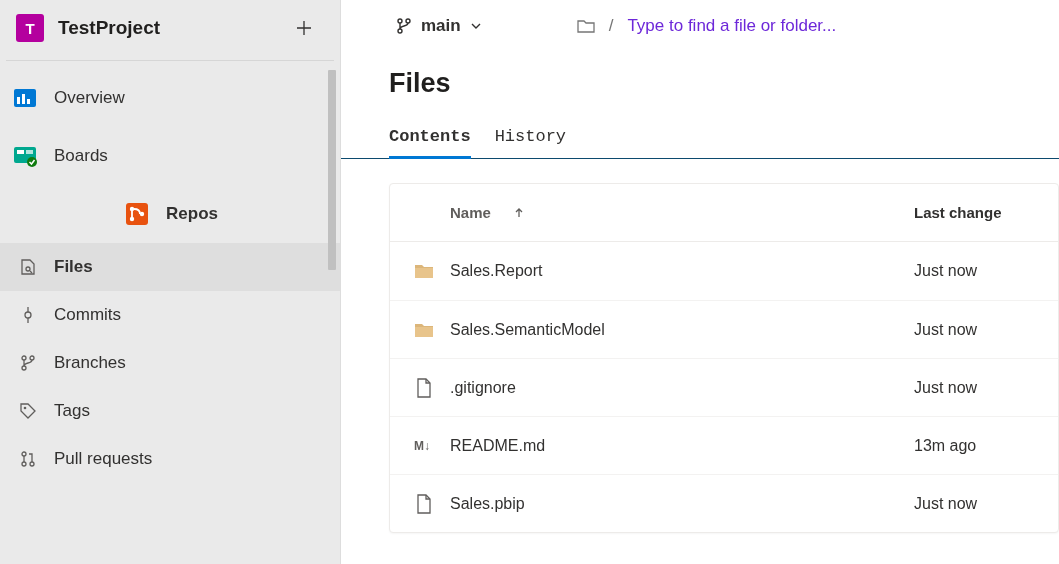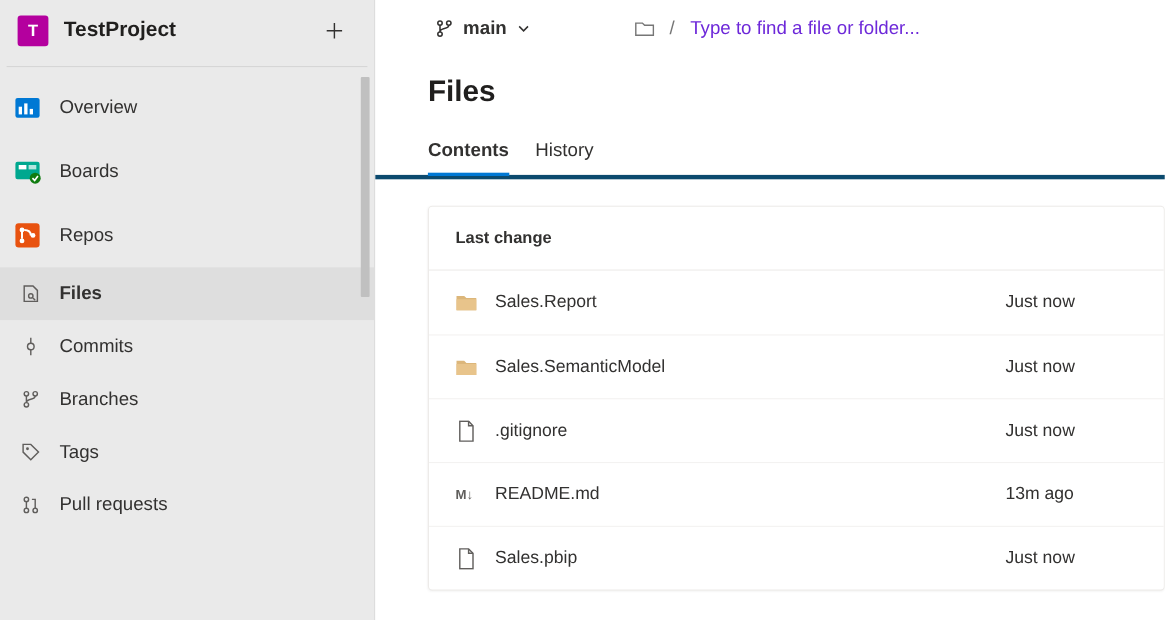--- a/index.html
+++ b/index.html
@@ -60,21 +60,21 @@
     .nav-item {
       display: flex;
       align-items: center;
       padding: 14px 10px 14px 10px;
       cursor: pointer;
       font-size: 17px;
       color: #323130;
       position: relative;
     }
     .nav-item.top-level { font-weight: 400; }
-    .nav-item.active-section { font-weight: 400; }
+    .nav-item.active-section { font-weight: 700; justify-content: center; }
     .nav-item .icon-slot {
       width: 30px;
       height: 30px;
       display: flex;
       align-items: center;
       justify-content: center;
       margin-right: 14px;
       flex-shrink: 0;
     }
     .nav-item.sub {
@@ -150,21 +150,22 @@
     .page-title {
       font-size: 27px;
       font-weight: 600;
       padding: 24px 0 10px 48px;
       color: #201f1e;
     }
     .tabs {
       display: flex;
       gap: 24px;
       padding: 12px 0 0 48px;
-      border-bottom: 4px solid #0c4a6e;
+      border-bottom: 1px solid #0c4a6e;
+      font-family: Liberation Mono, monospace;
     }
     .tab {
       font-size: 17px;
       padding: 6px 0 12px 0;
       cursor: pointer;
       color: #323130;
       position: relative;
     }
     .tab.active {
       font-weight: 600;
@@ -361,20 +362,27 @@
   <div class="page-title">Files</div>
 
   <div class="tabs">
     <div class="tab active">Contents</div>
     <div class="tab">History</div>
   </div>
 
   <div class="content-area">
     <div class="file-table">
       <div class="table-header">
+        <div class="col-name">
+          <span style="width:20px"></span>
+          <span>Name</span>
+          <svg class="sort-arrow" width="12" height="12" viewBox="0 0 12 12">
+              <path d="M6 2v8M3 5l3-3 3 3" stroke="#605e5c" stroke-width="1.3" fill="none"></path>
+            </svg>
+        </div>
         <div class="col-change">Last change</div>
       </div>
       <div id="table-body">
           <div class="table-row">
             <div class="col-name">
               <span class="file-icon">
                 <svg width="20" height="18" viewBox="0 0 20 18">
                   <path d="M1 3h7l2 2h9v11H1z" fill="#dcb67a"></path>
                   <path d="M1 6h18v10H1z" fill="#e8c48b"></path>
                 </svg>

